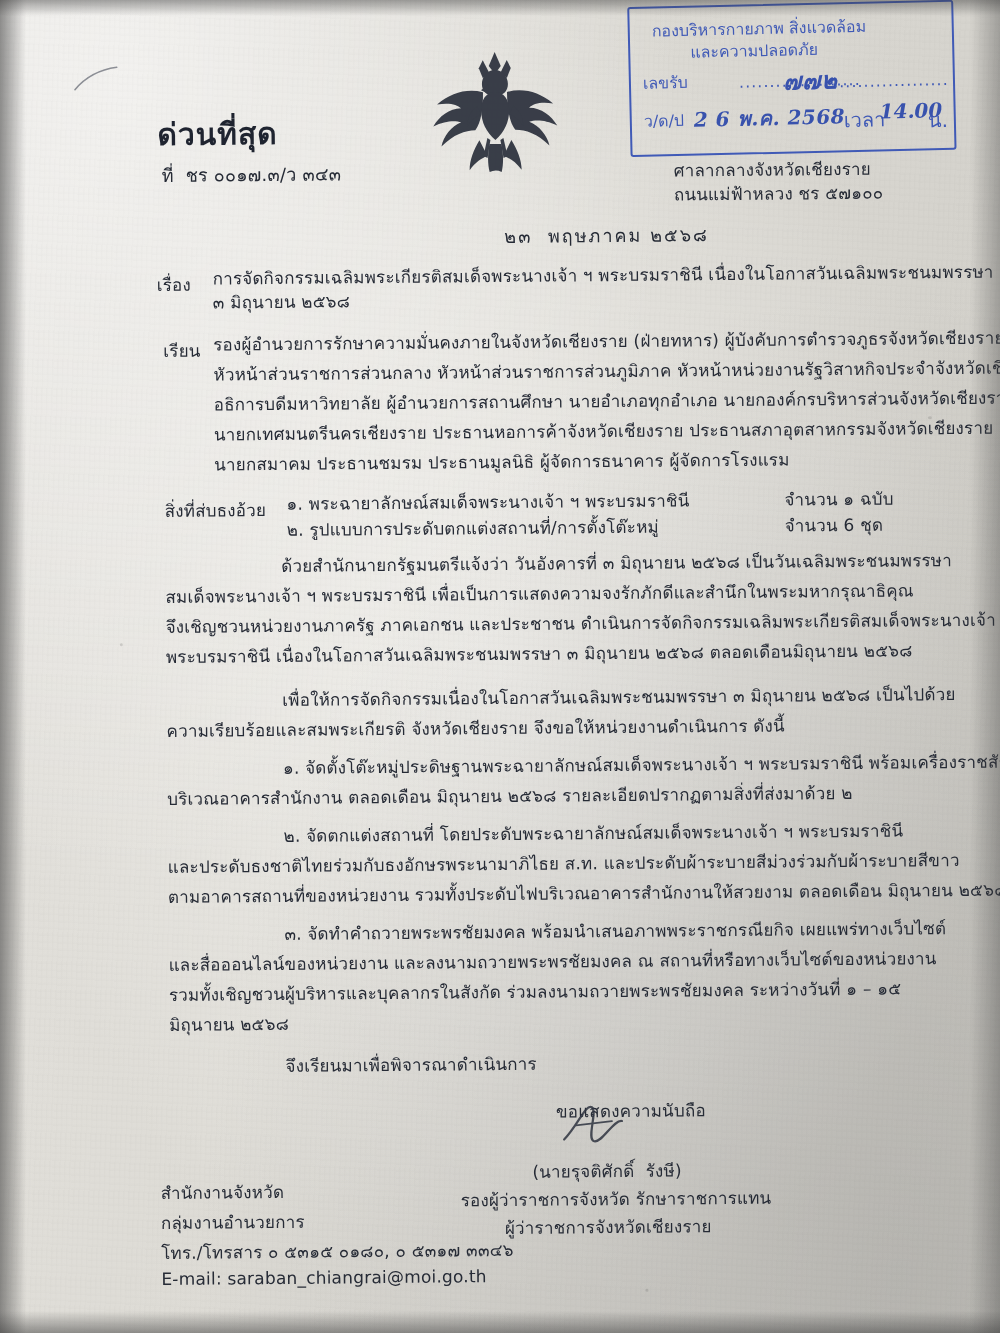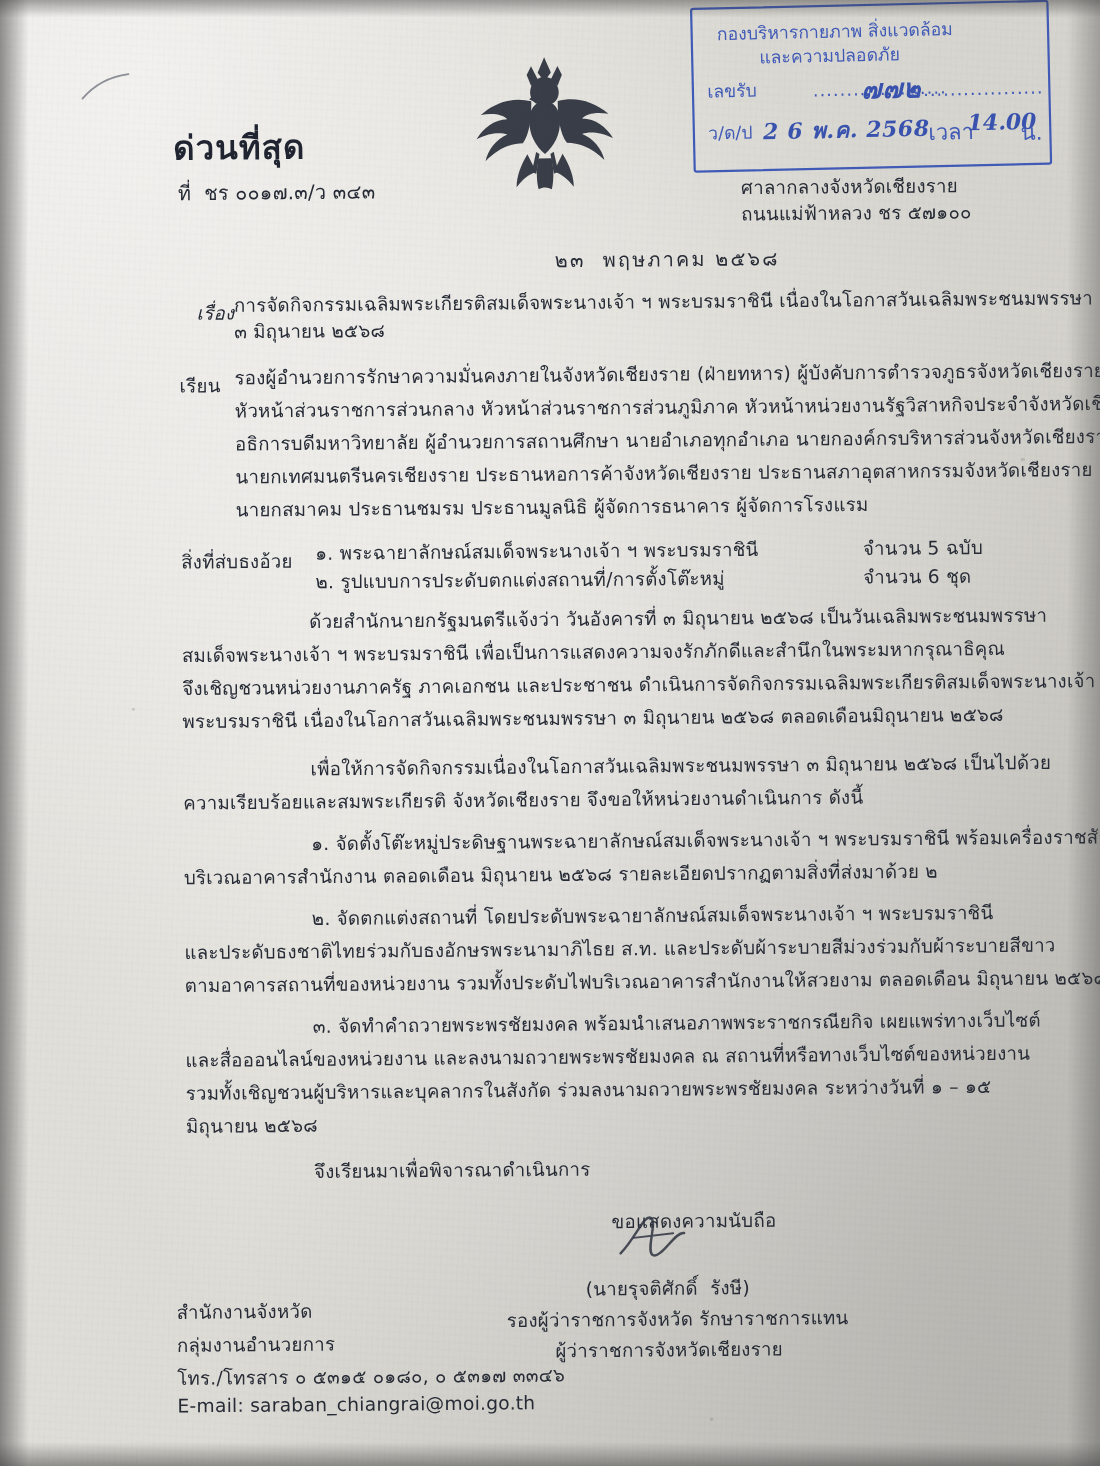--- a/index.html
+++ b/index.html
@@ -206,34 +206,34 @@
     </div>
 
     <div class="txt urgent" style="left:162px; top:108px;">ด่วนที่สุด</div>
     <div class="txt docno" style="left:166px; top:158px;">ที่  ชร ๐๐๑๗.๓/ว ๓๔๓</div>
 
     <div class="txt addr-right" style="left:678px; top:158px;">ศาลากลางจังหวัดเชียงราย</div>
     <div class="txt addr-right" style="left:678px; top:182px;">ถนนแม่ฟ้าหลวง ชร ๕๗๑๐๐</div>
 
     <div class="txt date-center" style="left:508px; top:222px;">๒๓  พฤษภาคม ๒๕๖๘</div>
 
-    <div class="txt label" style="left:182px; top:268px;font-style:italic;">เรื่อง</div>
+    <div class="txt label" style="left:160px; top:268px;">เรื่อง</div>
     <div class="txt body-line" style="left:216px; top:268px;">การจัดกิจกรรมเฉลิมพระเกียรติสมเด็จพระนางเจ้า ฯ พระบรมราชินี เนื่องในโอกาสวันเฉลิมพระชนมพรรษา</div>
     <div class="txt body-line" style="left:216px; top:292px;">๓ มิถุนายน ๒๕๖๘</div>
 
     <div class="txt label" style="left:166px; top:334px;">เรียน</div>
     <div class="txt body-line" style="left:216px; top:334px;">รองผู้อำนวยการรักษาความมั่นคงภายในจังหวัดเชียงราย (ฝ่ายทหาร) ผู้บังคับการตำรวจภูธรจังหวัดเชียงราย</div>
     <div class="txt body-line" style="left:216px; top:364px;">หัวหน้าส่วนราชการส่วนกลาง หัวหน้าส่วนราชการส่วนภูมิภาค หัวหน้าหน่วยงานรัฐวิสาหกิจประจำจังหวัดเชียงราย</div>
     <div class="txt body-line" style="left:216px; top:394px;">อธิการบดีมหาวิทยาลัย ผู้อำนวยการสถานศึกษา นายอำเภอทุกอำเภอ นายกองค์กรบริหารส่วนจังหวัดเชียงราย</div>
     <div class="txt body-line" style="left:216px; top:424px;">นายกเทศมนตรีนครเชียงราย ประธานหอการค้าจังหวัดเชียงราย ประธานสภาอุตสาหกรรมจังหวัดเชียงราย</div>
     <div class="txt body-line" style="left:216px; top:454px;">นายกสมาคม ประธานชมรม ประธานมูลนิธิ ผู้จัดการธนาคาร ผู้จัดการโรงแรม</div>
 
     <div class="txt label" style="left:166px; top:494px;">สิ่งที่ส่บธงอ้วย</div>
     <div class="txt body-line" style="left:288px; top:494px;">๑. พระฉายาลักษณ์สมเด็จพระนางเจ้า ฯ พระบรมราชินี</div>
-    <div class="txt body-line" style="left:786px; top:494px;">จำนวน 5 ฉบับ</div>
+    <div class="txt body-line" style="left:786px; top:494px;">จำนวน ๑ ฉบับ</div>
     <div class="txt body-line" style="left:288px; top:520px;">๒. รูปแบบการประดับตกแต่งสถานที่/การตั้งโต๊ะหมู่</div>
     <div class="txt body-line" style="left:786px; top:520px;">จำนวน 6 ชุด</div>
 
     <div class="txt body-line" style="left:282px; top:556px;">ด้วยสำนักนายกรัฐมนตรีแจ้งว่า วันอังคารที่ ๓ มิถุนายน ๒๕๖๘ เป็นวันเฉลิมพระชนมพรรษา</div>
     <div class="txt body-line" style="left:166px; top:586px;">สมเด็จพระนางเจ้า ฯ พระบรมราชินี เพื่อเป็นการแสดงความจงรักภักดีและสำนึกในพระมหากรุณาธิคุณ</div>
     <div class="txt body-line" style="left:166px; top:616px;">จึงเชิญชวนหน่วยงานภาครัฐ ภาคเอกชน และประชาชน ดำเนินการจัดกิจกรรมเฉลิมพระเกียรติสมเด็จพระนางเจ้า ฯ</div>
     <div class="txt body-line" style="left:166px; top:646px;">พระบรมราชินี เนื่องในโอกาสวันเฉลิมพระชนมพรรษา ๓ มิถุนายน ๒๕๖๘ ตลอดเดือนมิถุนายน ๒๕๖๘</div>
 
     <div class="txt body-line" style="left:282px; top:690px;">เพื่อให้การจัดกิจกรรมเนื่องในโอกาสวันเฉลิมพระชนมพรรษา ๓ มิถุนายน ๒๕๖๘ เป็นไปด้วย</div>
     <div class="txt body-line" style="left:166px; top:720px;">ความเรียบร้อยและสมพระเกียรติ จังหวัดเชียงราย จึงขอให้หน่วยงานดำเนินการ ดังนี้</div>

